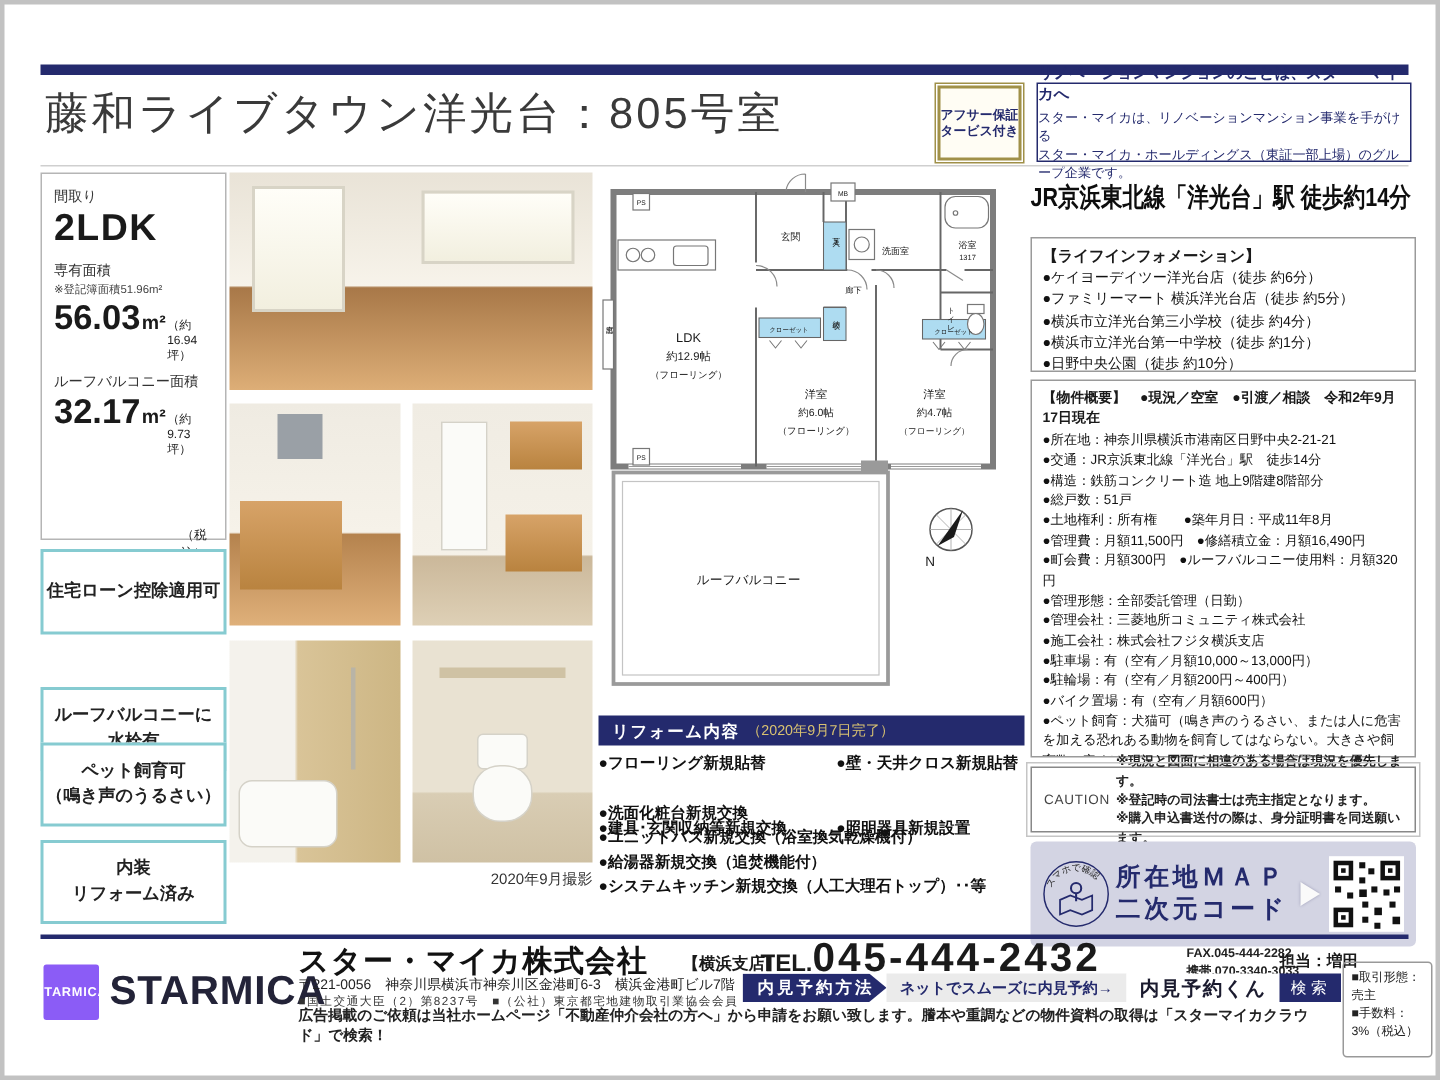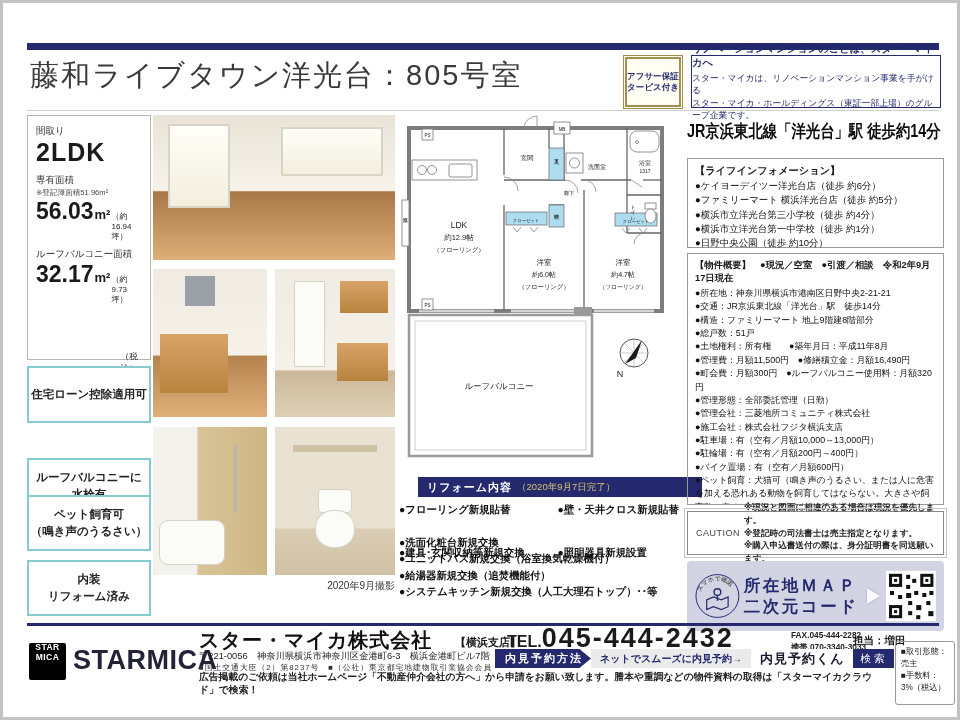--- a/index.html
+++ b/index.html
@@ -61,21 +61,21 @@
   .photo-caption { left:252px; top:576px; width:140px; text-align:right; font-size:10px; color:#333; }
 
   
   .fp-wrap { left:396px; top:112px; width:286px; height:358px; }
   .fp-wrap svg { width:100%; height:100%; }
   text { font-family:"Liberation Sans","DejaVu Sans",sans-serif; fill:#1a1a1a; }
   .vtext { writing-mode:vertical-rl; text-orientation:upright; }
 
   
   .reform-bar { left:396px; top:474px; width:284px; height:20px; background:#242a6d;
-    display:flex; align-items:center; padding-left:9px;margin-left:19px; }
+    display:flex; align-items:center; padding-left:9px; }
   .reform-title { color:#fff; font-size:11px; font-weight:700; letter-spacing:1px; }
   .reform-date { color:#d9c271; font-size:9.5px; margin-left:5px; }
   .reform-grid { left:396px; top:499px; width:290px; display:grid; grid-template-columns:1fr 1fr;gap:27px; }
   .reform-list { left:396px; top:532px; width:290px; }
   .reform-item { font-size:10.4px; font-weight:600; line-height:1.58; color:#111; }
 
   
   .station { left:684px; top:116px; width:257px; white-space:nowrap; font-size:17.5px;
     font-weight:900; color:#0d0d0d; transform:scaleX(0.82); transform-origin:left; }
   .life-box { left:684px; top:155px; width:257px; height:90px; border:1px solid #9a9a9a; padding:5px 7px; }
@@ -91,22 +91,22 @@
   .caution-line { font-size:8.6px; font-weight:700; line-height:1.48; color:#222; }
   .map-box { left:684px; top:558px; width:257px; height:70px; background:#d3d4e3; border-radius:4px;
     display:flex; align-items:center; padding:0 8px; }
   .map-text { color:#242a6d; font-size:16.5px; font-weight:700; letter-spacing:2.5px;
     line-height:1.3; margin-left:4px; white-space:nowrap; }
   .map-tri { width:0; height:0; border-left:13px solid #fafafa; border-top:8px solid transparent;
     border-bottom:8px solid transparent; margin:0 6px 0 8px; filter:drop-shadow(0 0 1px #9a9ab5); }
 
   
   .foot-rule { left:24px; top:620px; width:912px; height:3px; background:#242a6d; }
-  .logo-sq { left:26px; top:640px; width:37px; height:37px; background:#000000; border-radius:2px;
-    display:flex; flex-direction:column; justify-content:flex-start; align-items:center; }
+  .logo-sq { left:26px; top:640px; width:37px; height:37px; background:#8b5cf6; border-radius:2px;
+    display:flex; flex-direction:row; justify-content:center; align-items:center; }
   .logo-sq div { color:#fff; font-size:8.5px; font-weight:800; line-height:1.15; letter-spacing:0.5px; }
   .logo-text { left:70px; top:642px; font-size:27px; font-weight:900; color:#232338; letter-spacing:0.5px; }
   .company { left:196px; top:624px; font-size:20px; font-weight:800; color:#111; letter-spacing:1px; }
   .branch { left:452px; top:632px; font-size:11px; font-weight:700; }
   .tel-row { left:504px; top:620px; display:flex; align-items:baseline; }
   .tel-label { font-size:16px; font-weight:600; }
   .tel-num { font-size:27px; font-weight:700; letter-spacing:2px; }
   .faxcell { left:788px; top:626px; font-size:8.3px; font-weight:600; line-height:1.5; color:#222; }
   .staff { left:850px; top:631px; font-size:10.5px; font-weight:700; }
   .deal-box { left:892px; top:638px; width:60px; height:64px; border:1px solid #999; border-radius:3px;
@@ -352,21 +352,21 @@
         <div class="life-item">●横浜市立洋光台第三小学校（徒歩 約4分）</div>
         <div class="life-item">●横浜市立洋光台第一中学校（徒歩 約1分）</div>
         <div class="life-item">●日野中央公園（徒歩 約10分）</div>
       </div>
   </div>
   <div class="abs ov-box">
     <div class="ov-head">【物件概要】　●現況／空室　●引渡／相談　令和2年9月17日現在</div>
     <div>
         <div class="ov-item">●所在地：神奈川県横浜市港南区日野中央2-21-21</div>
         <div class="ov-item">●交通：JR京浜東北線「洋光台」駅　徒歩14分</div>
-        <div class="ov-item">●構造：ファミリーマート 地上9階建8階部分</div>
+        <div class="ov-item">●構造：鉄筋コンクリート造 地上9階建8階部分</div>
         <div class="ov-item">●総戸数：51戸</div>
         <div class="ov-item">●土地権利：所有権　　●築年月日：平成11年8月</div>
         <div class="ov-item">●管理費：月額11,500円　●修繕積立金：月額16,490円</div>
         <div class="ov-item">●町会費：月額300円　●ルーフバルコニー使用料：月額320円</div>
         <div class="ov-item">●管理形態：全部委託管理（日勤）</div>
         <div class="ov-item">●管理会社：三菱地所コミュニティ株式会社</div>
         <div class="ov-item">●施工会社：株式会社フジタ横浜支店</div>
         <div class="ov-item">●駐車場：有（空有／月額10,000～13,000円）</div>
         <div class="ov-item">●駐輪場：有（空有／月額200円～400円）</div>
         <div class="ov-item">●バイク置場：有（空有／月額600円）</div>

